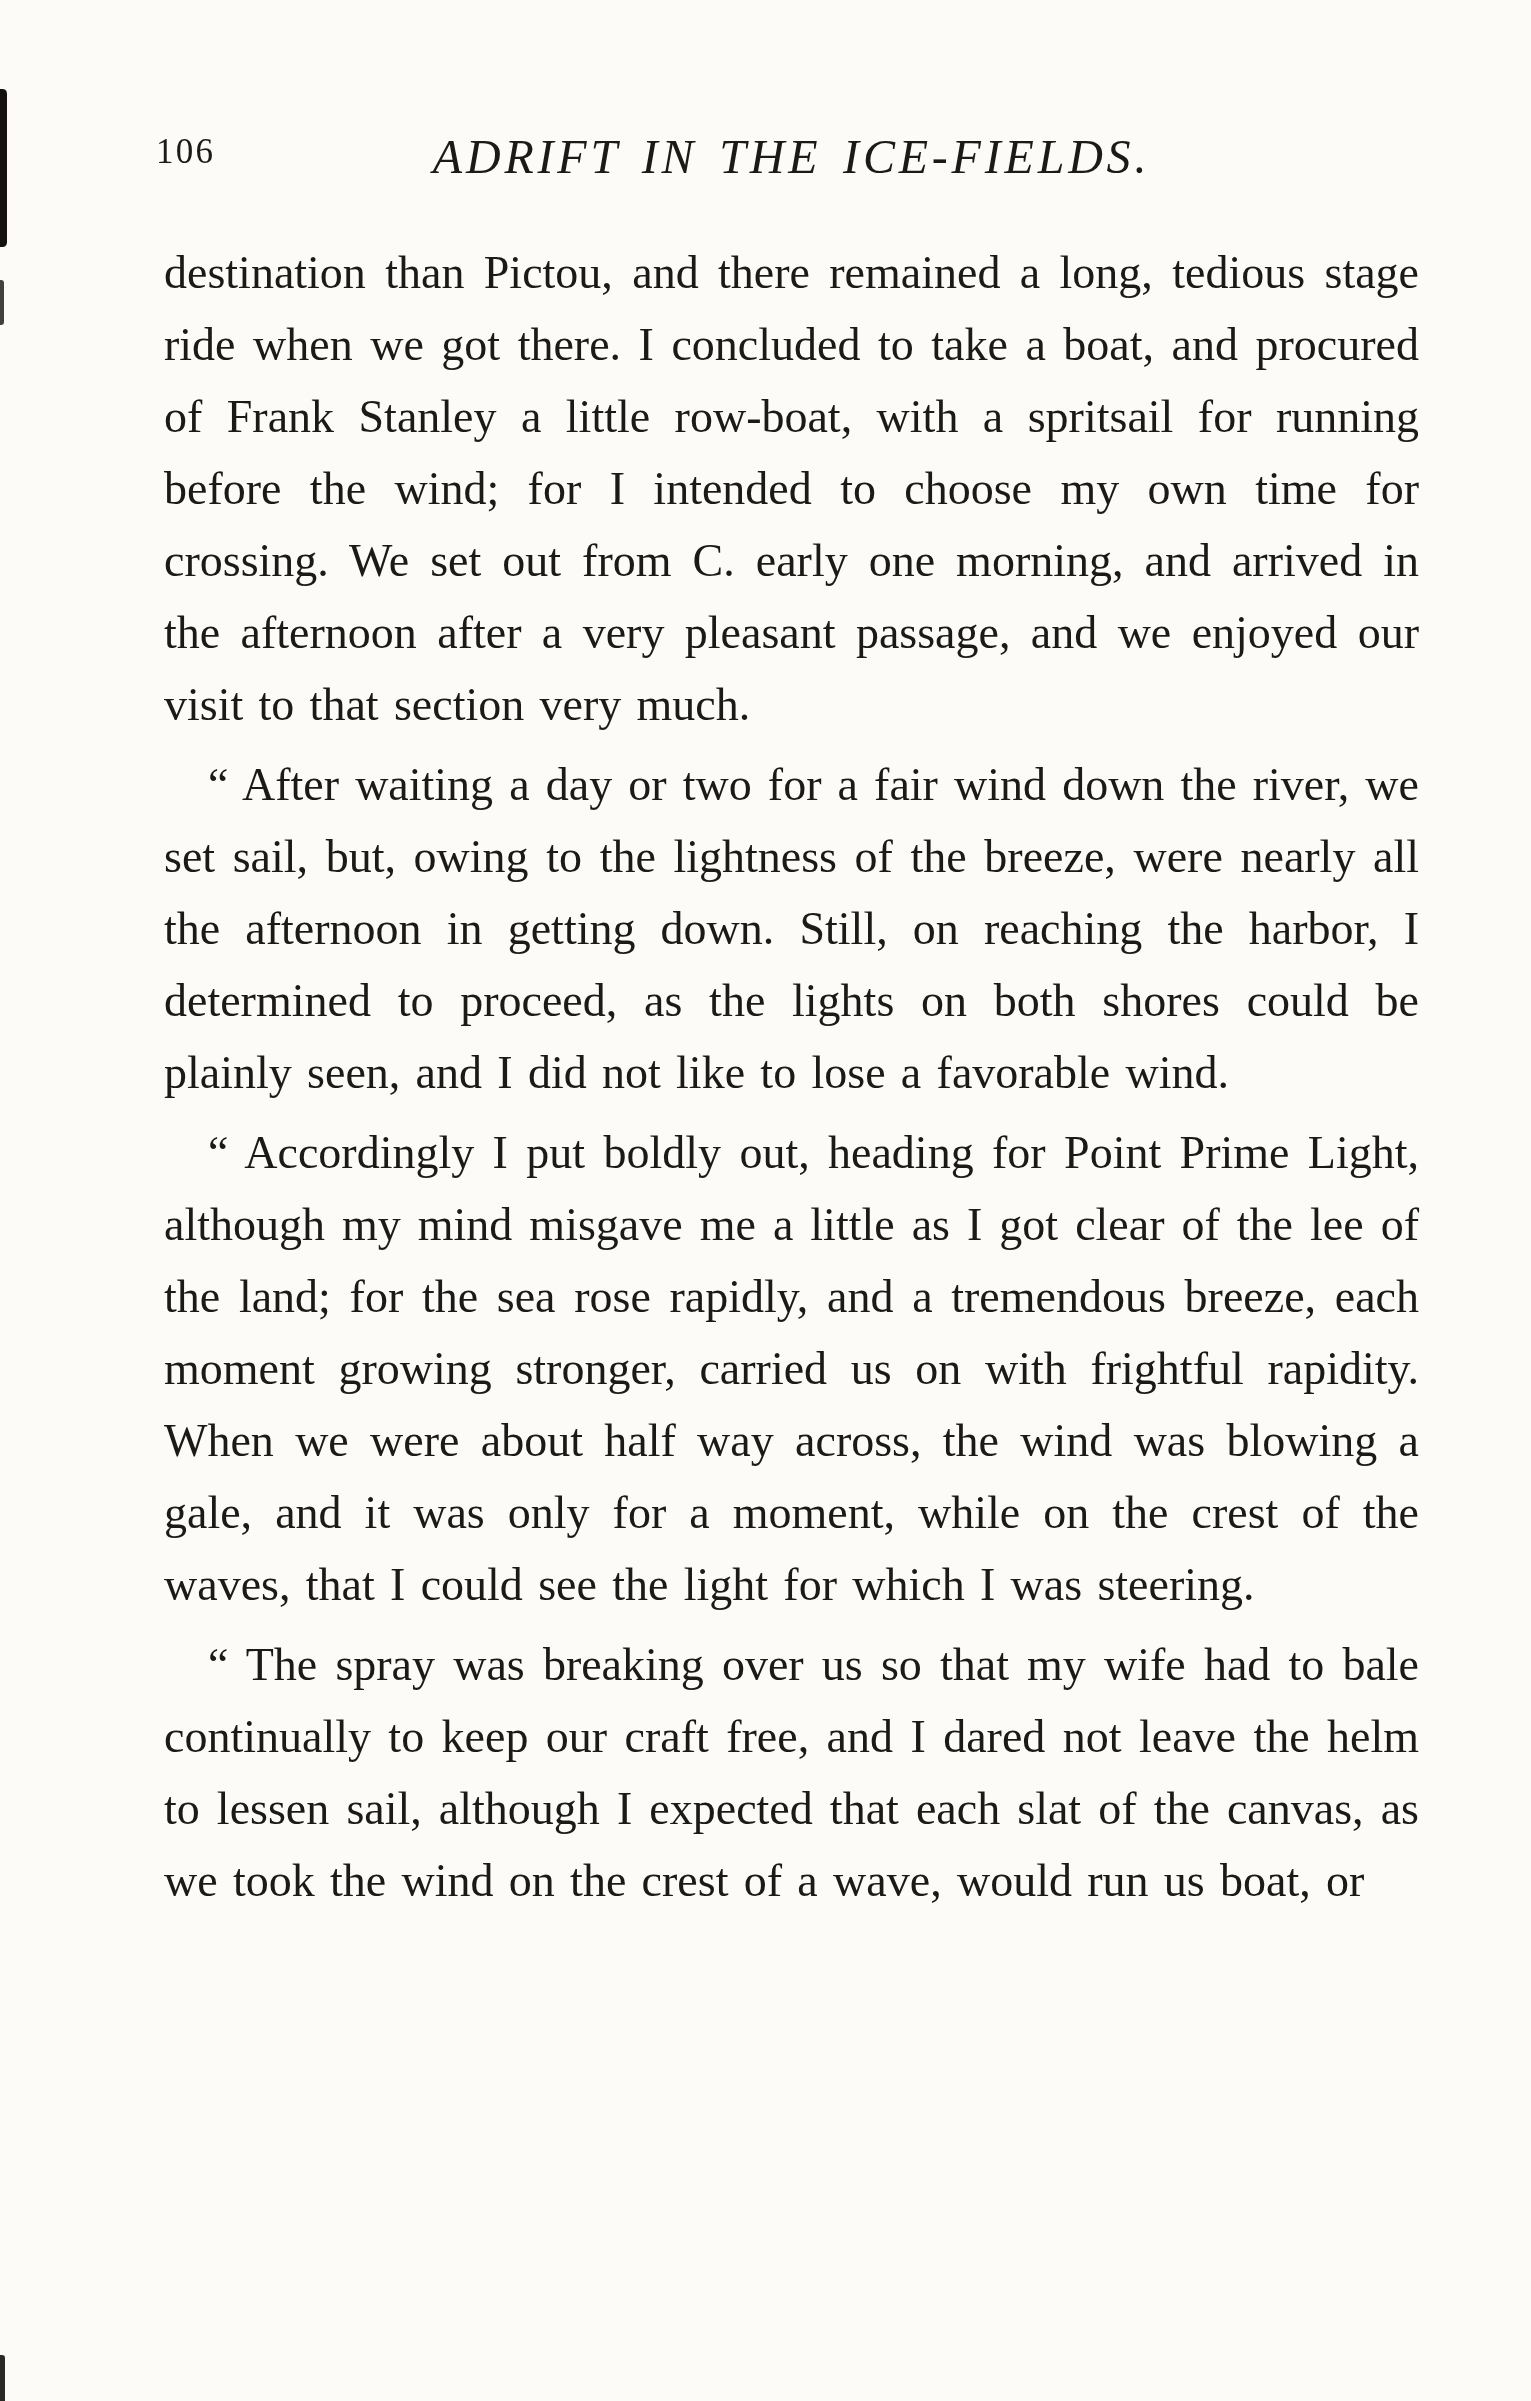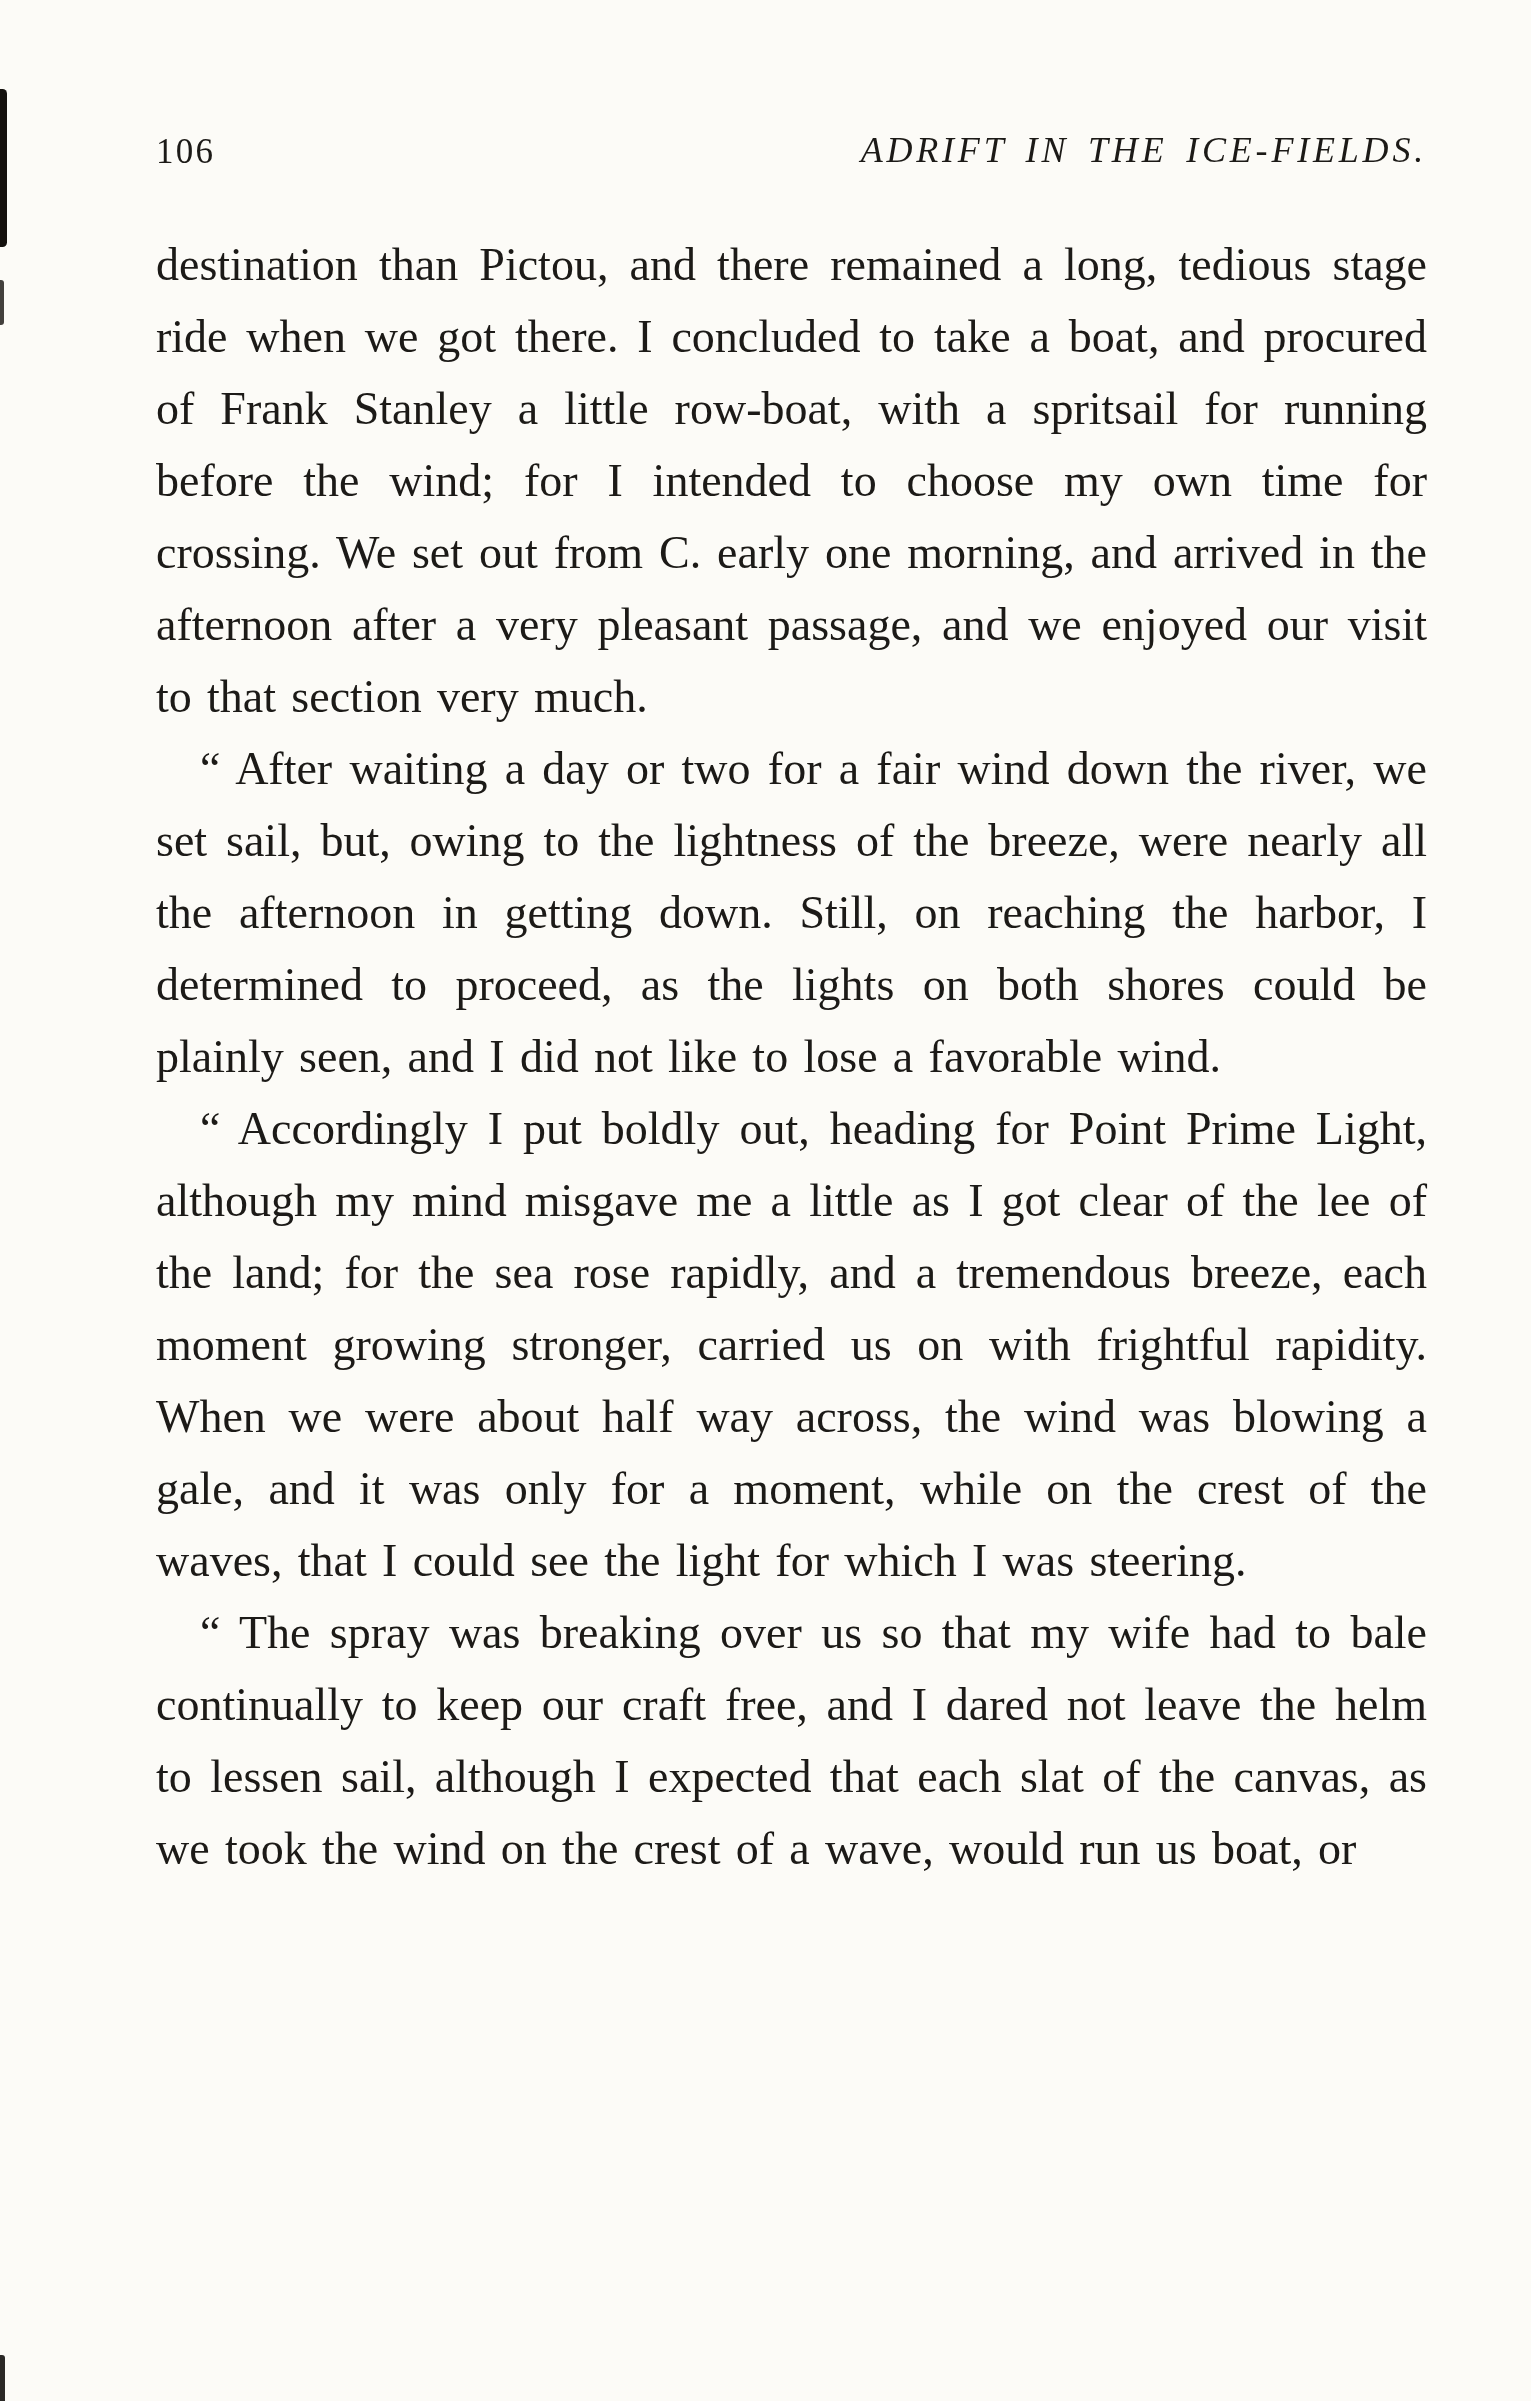--- a/index.html
+++ b/index.html
@@ -26,40 +26,40 @@
   }
   .page-number {
     position: absolute;
     left: 0;
     top: 3px;
     font-size: 35px;
     letter-spacing: 2.3px;
   }
   .running-title {
     display: block;
-    text-align: right;
+    text-align: center;
     font-style: italic;
-    font-size: 36px;
+    font-size: 48px;
     letter-spacing: 3.8px;
     word-spacing: 6px;
     white-space: nowrap;
   }
   .text-block {
     position: absolute;
     top: 229px;
     left: 156px;
     width: 1271px;
     font-size: 46px;
     line-height: 72px;
     text-align: justify;
     text-align-last: left;
     word-spacing: 3.8px;
   }
   .para {
-    margin: 0;
+    margin: 8px;
     padding: 0;
   }
   .para.indent {
     text-indent: 44px;
   }
   
   .artifact {
     position: absolute;
     background: #14110e;
   }

